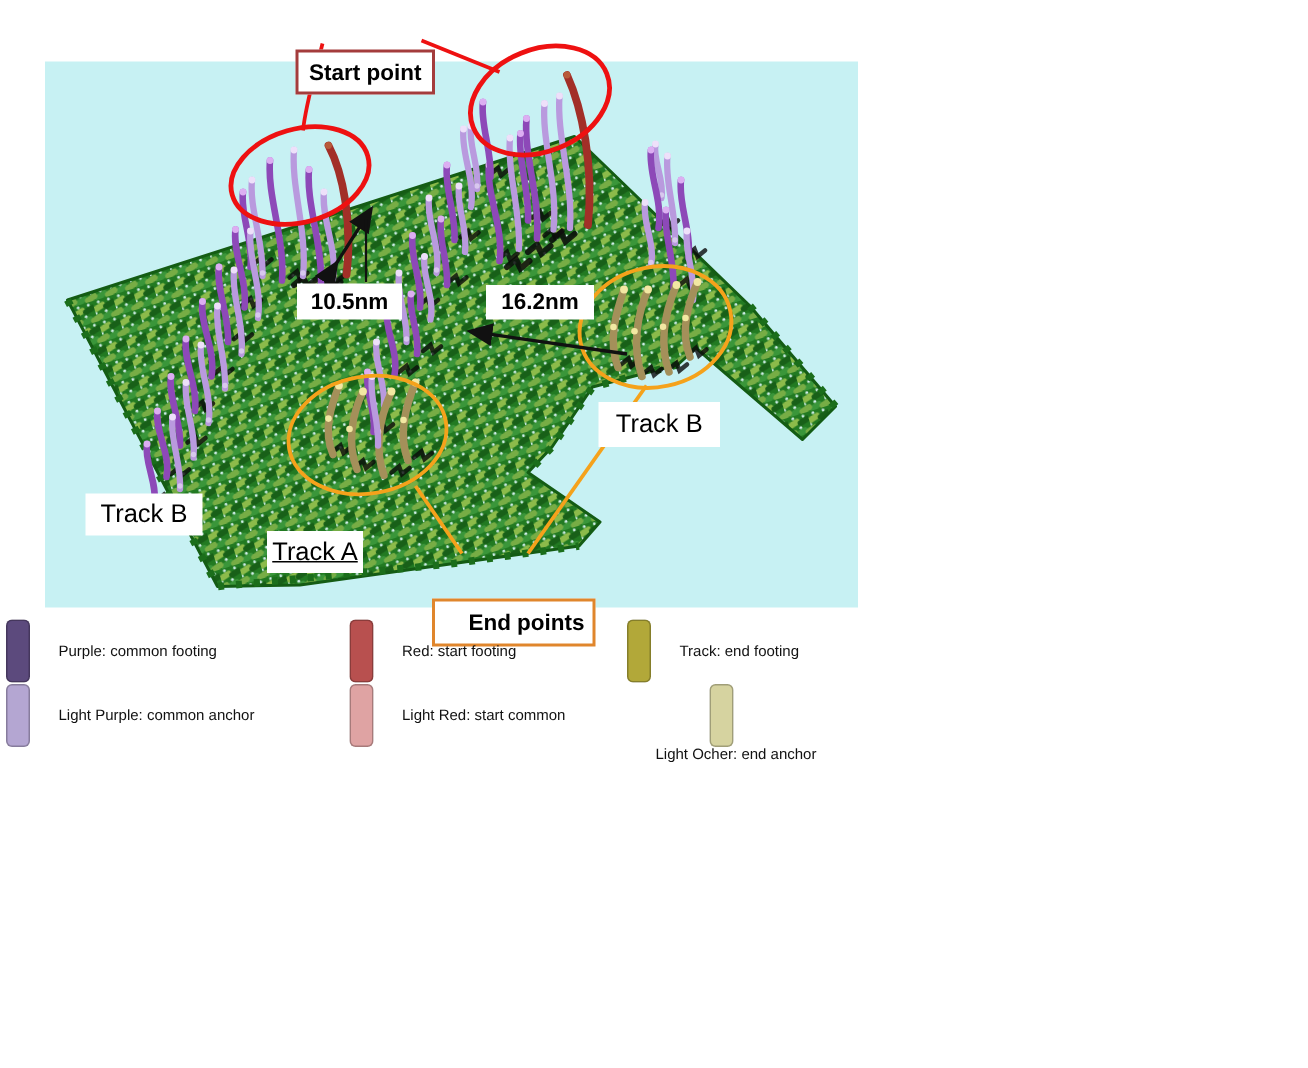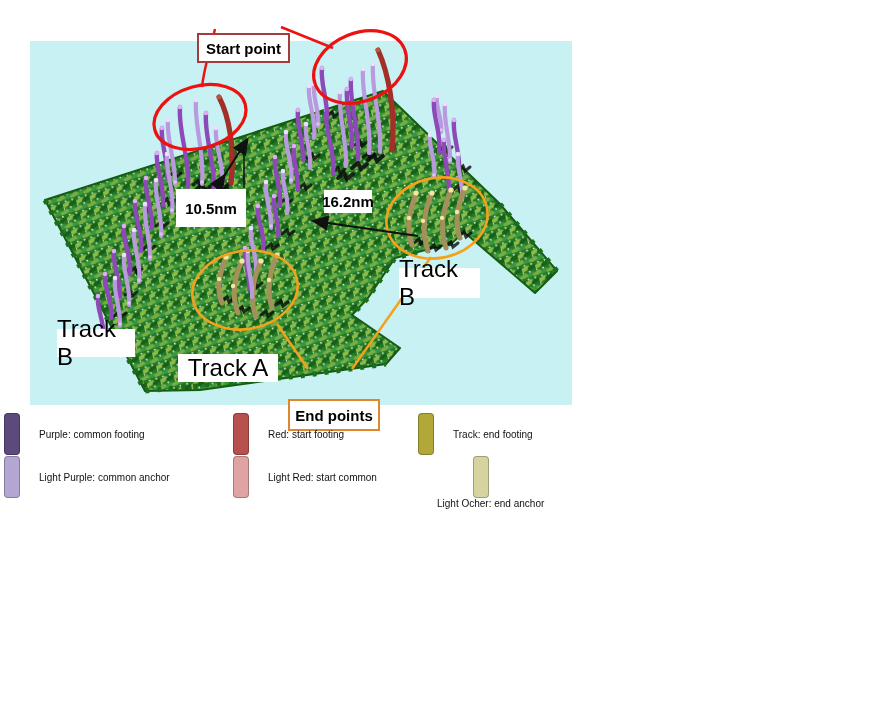--- a/index.html
+++ b/index.html
@@ -1,20 +1,20 @@
 <!DOCTYPE html>
 <html><head>
 <meta charset="utf-8">
 <style>
   html,body{margin:0;padding:0;background:#ffffff;}
   .page{position:relative;width:872px;height:712px;background:#ffffff;overflow:hidden;
         font-family:"Liberation Sans",sans-serif;}
   svg{position:absolute;left:0;top:0;}
   .lbl{position:absolute;background:#ffffff;color:#000;display:flex;align-items:center;justify-content:center;}
-  .track{font-size:24px;}
+  .track{font-size:17px;}
   .dist{font-size:15px;font-weight:600;}
   .ann-box{font-size:15px;font-weight:600;margin-top:30px;}
   .lg-item{position:absolute;display:flex;align-items:center;}
   .lg-bar{width:14px;height:40px;border-radius:4px;border:1px solid rgba(0,0,0,0.25);flex:0 0 auto;}
   .lg-text{margin-left:19px;font-size:10px;font-weight:400;color:#111;}
 </style>
 </head>
 <body>
 
 <div class="page">
@@ -232,31 +232,31 @@
       <line x1="277" y1="324" x2="308" y2="369" stroke="#f5a21b" stroke-width="2.5"></line>
       <line x1="431" y1="257" x2="352" y2="369" stroke="#f5a21b" stroke-width="2.5"></line>
       <line x1="224" y1="176" x2="247" y2="140" stroke="#111" stroke-width="2.2" marker-start="url(#ah)" marker-end="url(#ah)"></line>
       <line x1="244" y1="146" x2="244" y2="188" stroke="#111" stroke-width="1.5"></line>
       <line x1="418" y1="236" x2="314" y2="221" stroke="#111" stroke-width="2.2" marker-end="url(#ah)"></line>
     </g>
   </svg>
 
   <div class="lbl ann-box" style="left:197px;top:3px;width:89px;height:26px;border:2.5px solid #a43c3c;">Start point</div>
 
-  <div class="lbl dist" style="left:176px;top:189px;width:70px;height:38px;">10.5nm</div>
-
-  <div class="lbl dist" style="left:324px;top:190px;width:48px;height:23px;">16.2nm</div>
+  <div class="lbl dist" style="left:198px;top:189px;width:70px;height:24px;">10.5nm</div>
+
+  <div class="lbl dist" style="left:324px;top:190px;width:72px;height:23px;">16.2nm</div>
 
   <div class="lbl track" style="left:57px;top:329px;width:78px;height:28px;">Track B</div>
 
-  <div class="lbl track" style="left:178px;top:354px;width:100px;height:28px;">Track A</div>
+  <div class="lbl track" style="left:178px;top:354px;width:64px;height:28px;text-decoration:underline;">Track A</div>
 
   <div class="lbl track" style="left:399px;top:268px;width:81px;height:30px;">Track B</div>
 
-  <div class="lbl ann-box" style="left:288px;top:369px;width:88px;height:28px;border:2.5px solid #e0862c;">End points</div>
+  <div class="lbl ann-box" style="left:288px;top:369px;width:88px;height:28px;border:2.5px solid #e0862c;padding-left:17px;">End points</div>
 
   <div class="lg-item" style="left:4px;top:413px;">
     <span class="lg-bar" style="background: rgb(92, 74, 125);"></span>
     <span class="lg-text">Purple: common footing</span>
   </div>
   <div class="lg-item" style="left:233px;top:413px;">
     <span class="lg-bar" style="background: rgb(184, 80, 79);"></span>
     <span class="lg-text">Red: start footing</span>
   </div>
   <div class="lg-item" style="left:418px;top:413px;">

